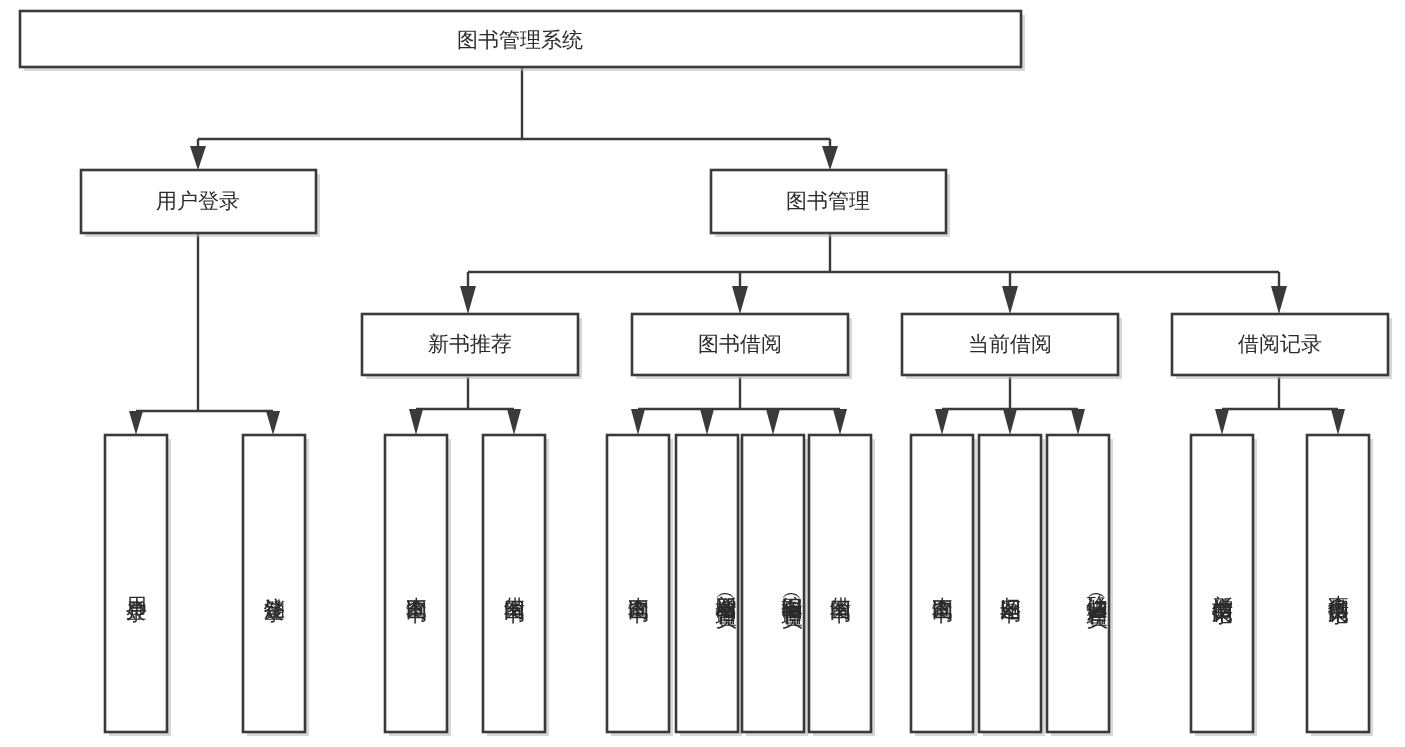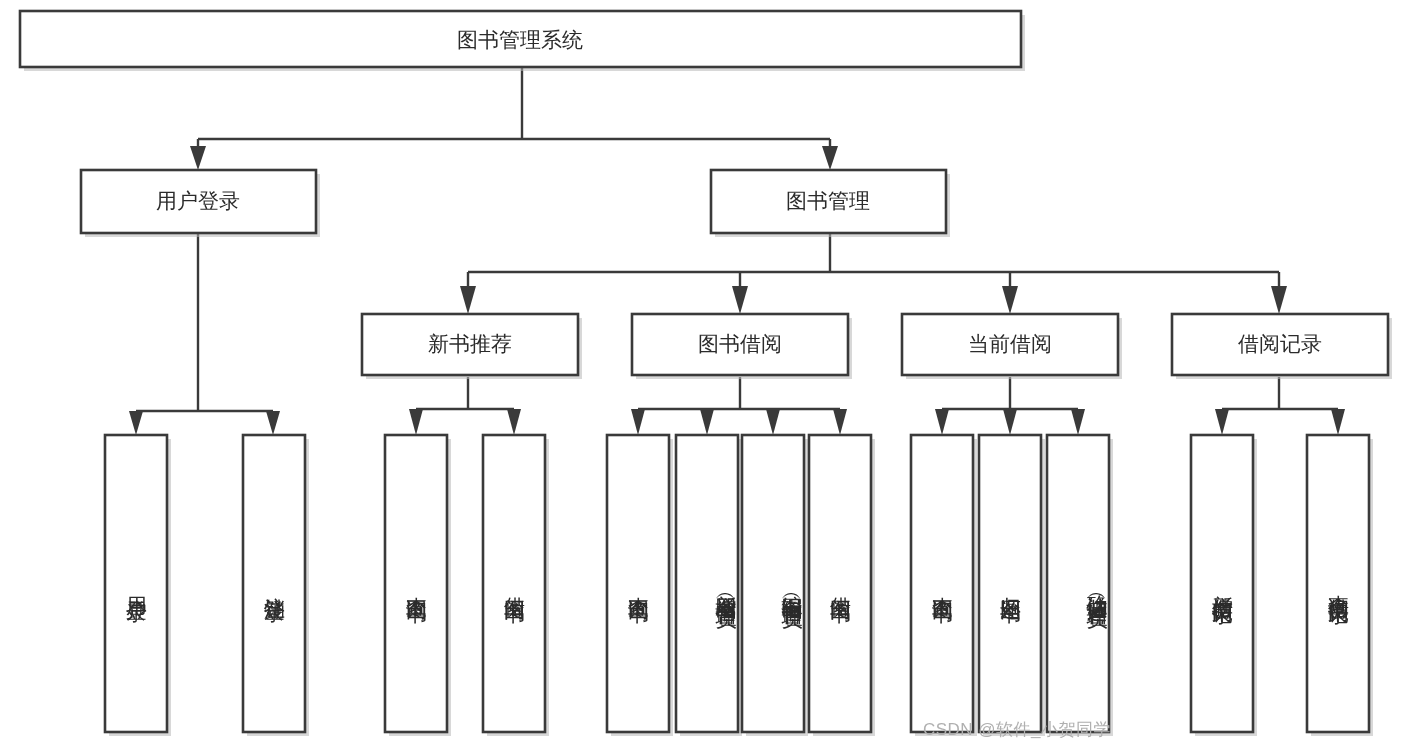--- a/index.html
+++ b/index.html
@@ -224,15 +224,14 @@
   <div class="label-vert" style="left:742px; top:441px; width:62px; height:291px; align-items:flex-start;">编辑图书（管理员）</div>
   <div class="label-vert" style="left:809px; top:435px; width:62px; height:297px;">借阅图书</div>
 
   <div class="label-vert" style="left:911px; top:435px; width:62px; height:297px;">查询图书</div>
   <div class="label-vert" style="left:979px; top:435px; width:62px; height:297px;">归还图书</div>
   <div class="label-vert" style="left:1047px; top:441px; width:62px; height:291px; align-items:flex-start;">确认归还（管理员）</div>
 
   <div class="label-vert" style="left:1191px; top:435px; width:62px; height:297px;">新增借阅记录</div>
   <div class="label-vert" style="left:1307px; top:435px; width:62px; height:297px;">查询借阅记录</div>
 
-  <div class="watermark">CSDN @软件_小贺同学</div>
 
 </div>
 
 </body></html>

